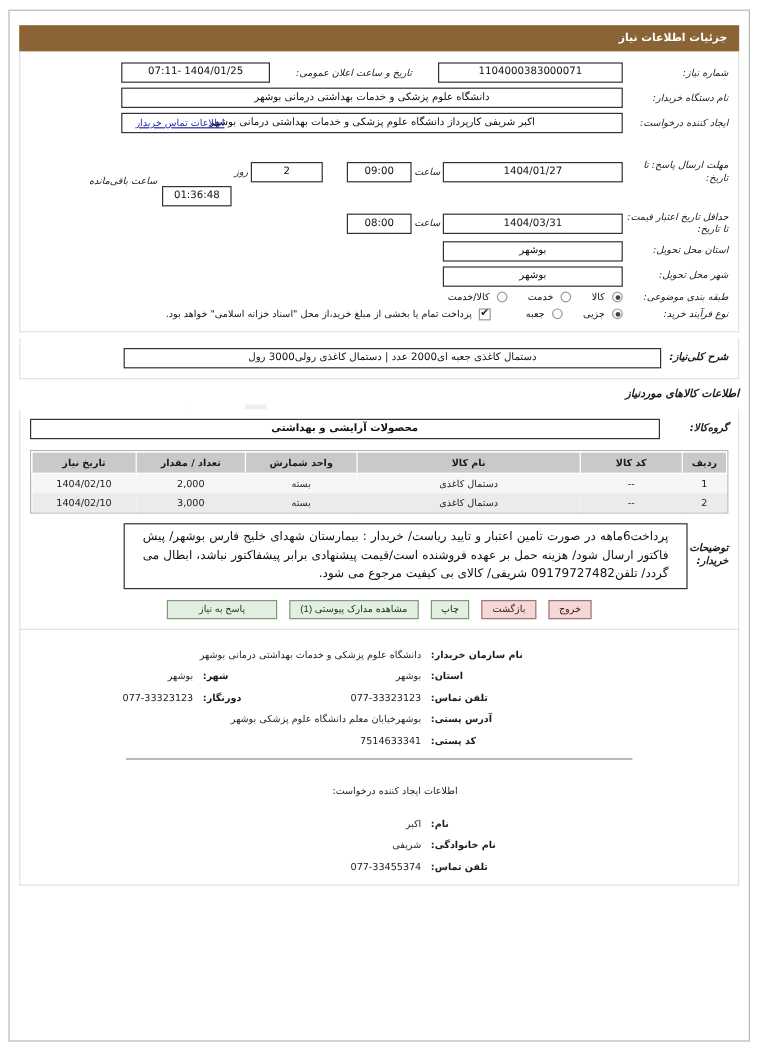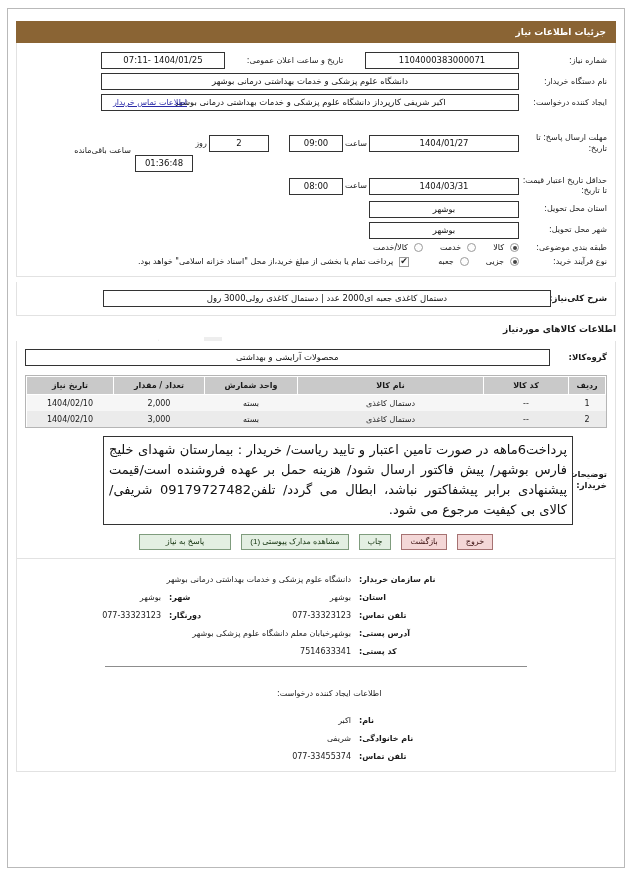--- a/index.html
+++ b/index.html
@@ -77,20 +77,21 @@
     margin-bottom: 4px;
     position: relative;
   }
 
   .lbl {
     font-size: 8px;
     color: #1b1b1b;
     text-align: right;
     line-height: 1.25;
     white-space: nowrap;
+    font-style: italic;
   }
   .lbl.bold { font-weight: bold; }
 
   .fld {
     border: 1px solid #333;
     background: #fff;
     height: 17px;
     line-height: 15px;
     box-sizing: border-box;
     font-size: 8.5px;
@@ -176,22 +177,22 @@
   table.items tr.odd td  { background: #f6f6f6; }
   table.items tr.even td { background: #ebebeb; }
   .items-wrap {
     border: 1px solid #b5b5b5;
     background: #fff;
   }
 
   
   .notes-box {
     border: 1px solid #333;
-    padding: 3px 5px;
-    font-size: 13px;
+    padding: 3px 15px;
+    font-size: 10px;
     line-height: 1.55;
     text-align: justify;
     background: #fff;
     box-sizing: border-box;
   }
 
   
   .btnbar {
     display: flex;
     flex-direction: row;
@@ -337,21 +338,21 @@
       </div>
     </div>
 
     <div style="margin:8px 8px 0 8px;">
       <div class="lbl bold" style="font-size:9px; margin-bottom:6px;">اطلاعات کالاهای موردنیاز</div>
     </div>
 
     <div class="panel" style="margin:0 8px; padding:8px;">
       <div class="row" style="margin-bottom:9px;">
         <div class="lbl bold" style="width:58px; font-size:8.5px;">گروه‌کالا:</div>
-        <div class="fld" style="width:530px;">محصولات آرایشی و بهداشتی</div>
+        <div class="fld" style="width:530px;font-weight:bold;">محصولات آرایشی و بهداشتی</div>
       </div>
 
       <div class="items-wrap">
         <table class="items">
           <thead>
             <tr>
               <th style="width:30px;">ردیف</th>
               <th style="width:78px;">کد کالا</th>
               <th>نام کالا</th>
               <th style="width:86px;">واحد شمارش</th>

